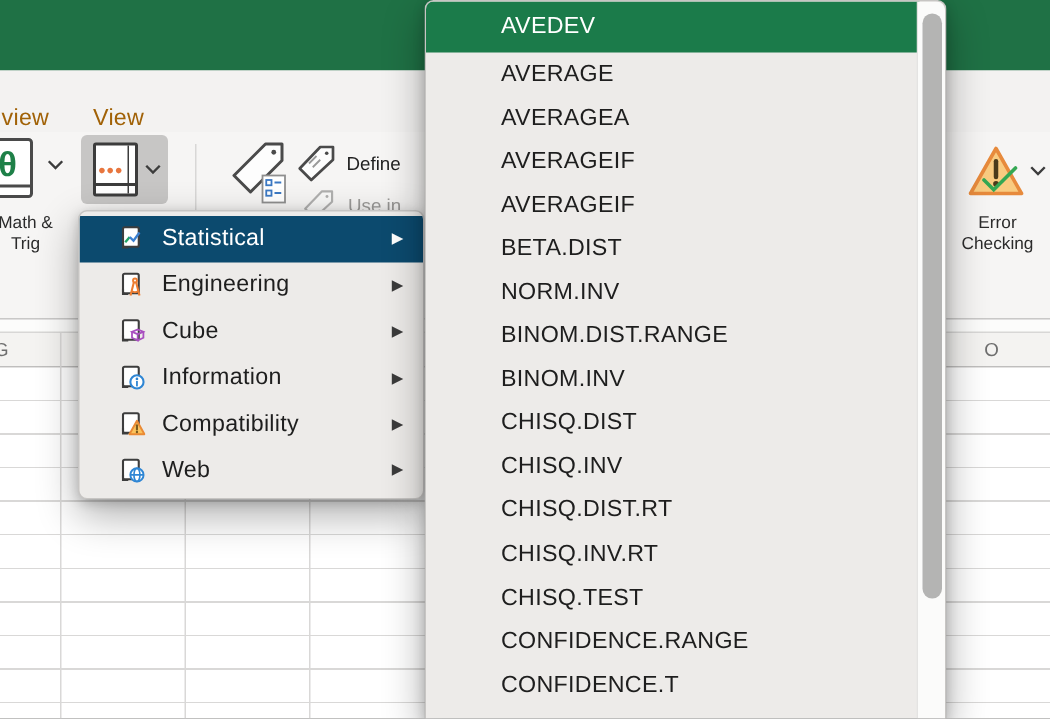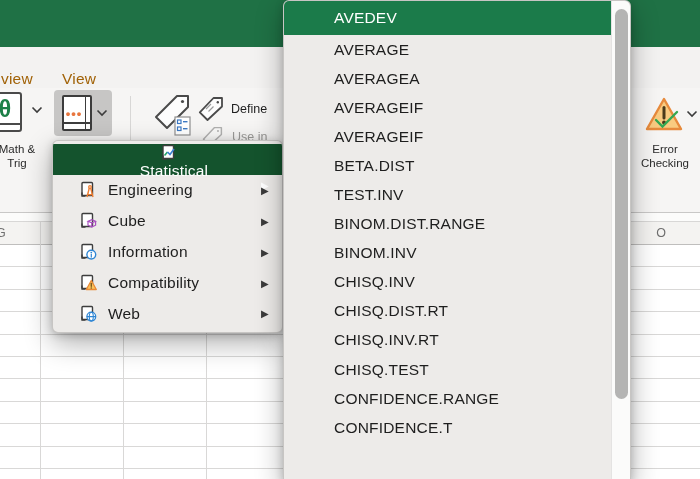--- a/index.html
+++ b/index.html
@@ -51,21 +51,21 @@
   .menu-panel{
     position:absolute;background:#edebe9;border:1px solid rgba(0,0,0,.16);
     border-radius:6px;box-shadow:0 10px 28px rgba(0,0,0,.32), 0 2px 8px rgba(0,0,0,.18);
     overflow:hidden;
   }
   .menu{left:52px;top:140px;width:231px;height:193px;padding-top:3px;}
   .menu-row{display:flex;align-items:center;height:30.9px;padding:0 13px 0 26px;
             font-size:15.5px;color:#1e1e1e;letter-spacing:.2px;}
   .menu-row .mi{width:18px;height:18px;margin-right:11px;flex:0 0 auto;}
   .menu-row .arrow{margin-left:auto;font-size:10px;color:#3b3b3b;}
-  .menu-row.selected{background:#14532d;color:#fff;flex-direction:column;}
+  .menu-row.selected{background:#0c4a6e;color:#fff;}
   .menu-row.selected .arrow{color:#fff;}
 
   .submenu{left:283px;top:0;width:348px;height:480px;border-radius:6px 6px 0 0;}
   .sub-rows{width:329px;}
   .sub-row{display:flex;align-items:center;height:29.1px;padding-left:50px;
            font-size:15.5px;color:#1e1e1e;letter-spacing:.2px;white-space:nowrap;}
   .sub-row.first{height:34px;}
   .sub-row.selected{background:#1b7b4a;color:#fff;}
   .scroll-track{position:absolute;top:0;right:0;bottom:0;width:19px;background:#fbfbfa;
                 border-left:1px solid #e4e3e2;border-radius:0 6px 0 0;}
@@ -282,27 +282,30 @@
       <div class="sub-row">
           <span>AVERAGEIF</span>
         </div>
       <div class="sub-row">
           <span>AVERAGEIF</span>
         </div>
       <div class="sub-row">
           <span>BETA.DIST</span>
         </div>
       <div class="sub-row">
-          <span>TEST.INV</span>
+          <span>NORM.INV</span>
         </div>
       <div class="sub-row">
           <span>BINOM.DIST.RANGE</span>
         </div>
       <div class="sub-row">
           <span>BINOM.INV</span>
+        </div>
+      <div class="sub-row">
+          <span>CHISQ.DIST</span>
         </div>
       <div class="sub-row">
           <span>CHISQ.INV</span>
         </div>
       <div class="sub-row">
           <span>CHISQ.DIST.RT</span>
         </div>
       <div class="sub-row">
           <span>CHISQ.INV.RT</span>
         </div>

